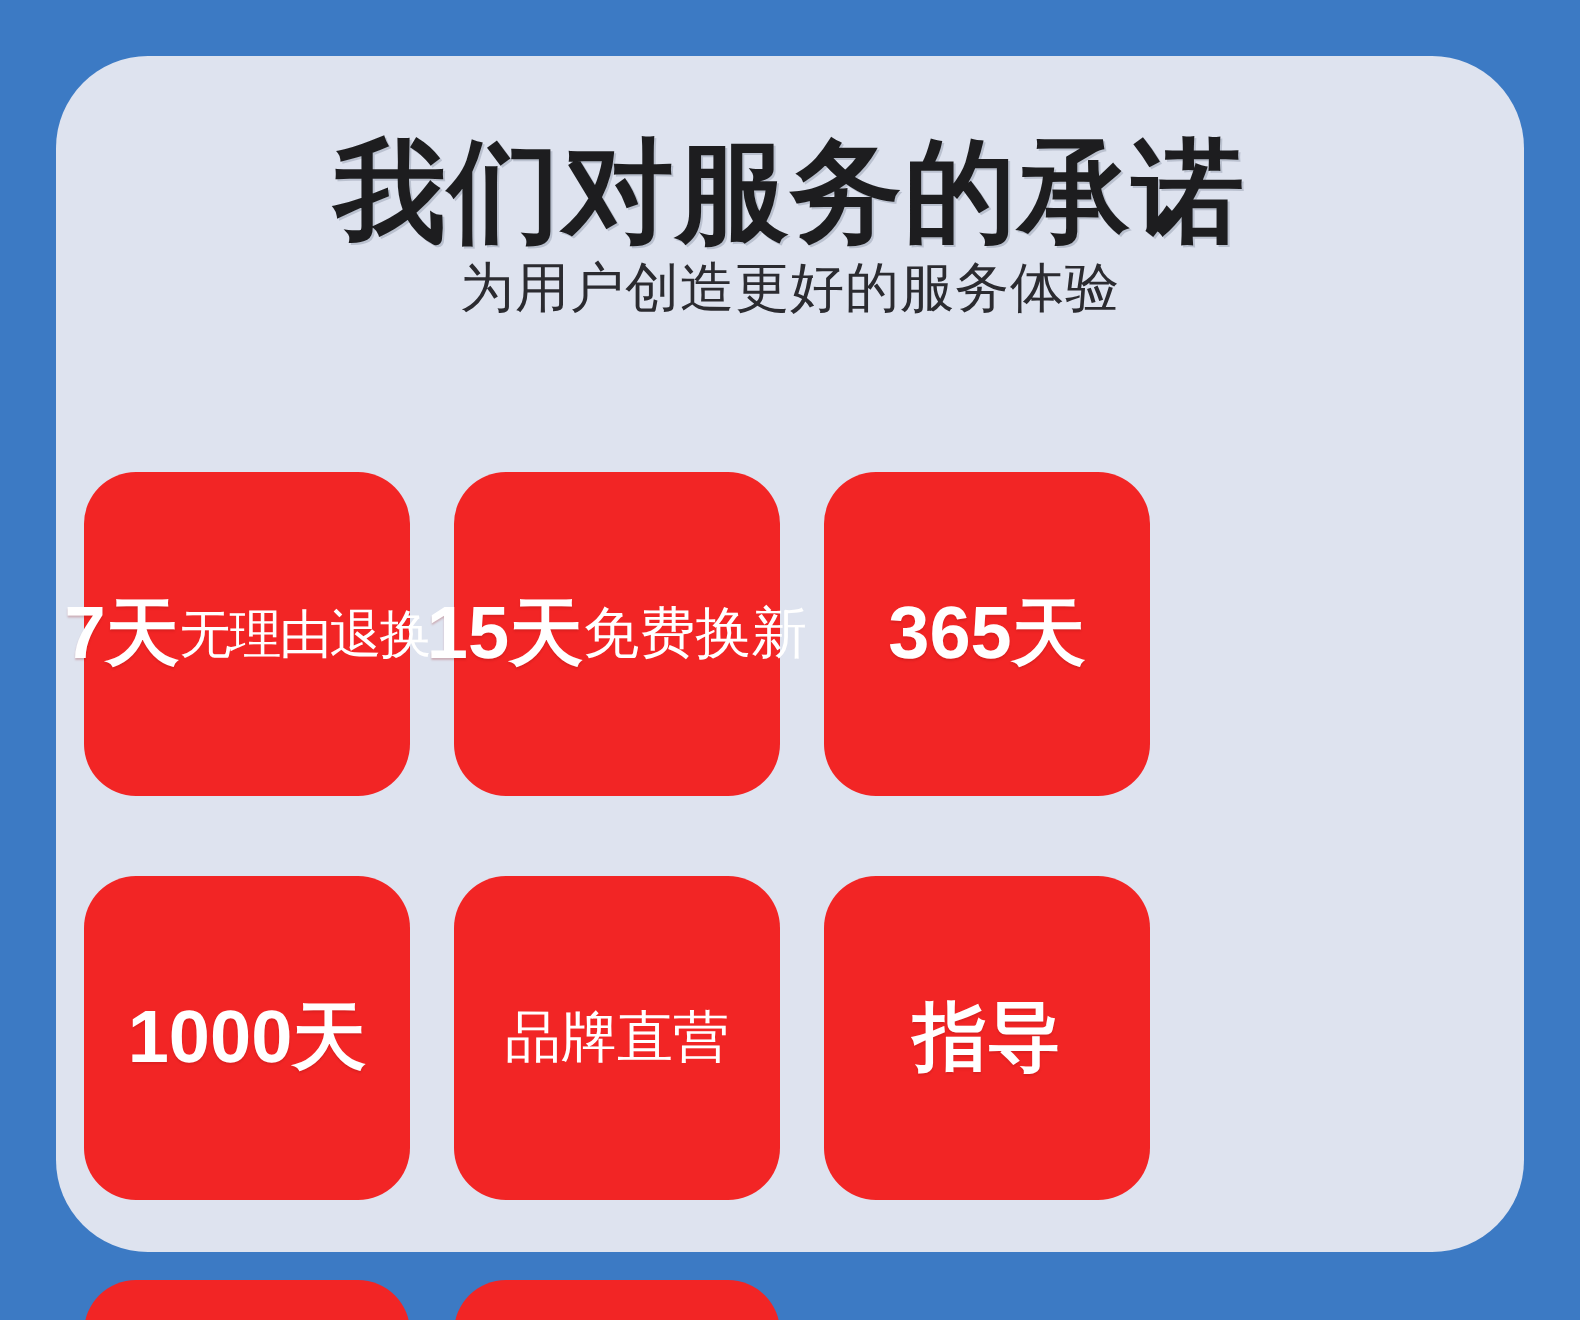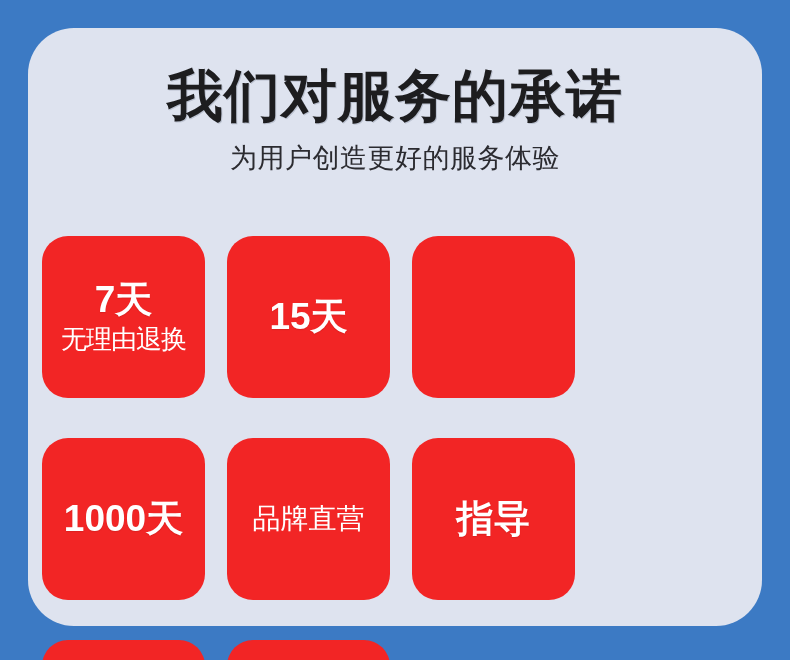--- a/index.html
+++ b/index.html
@@ -44,21 +44,20 @@
   .page-title {
     font-size: 56px;
     line-height: 64px;
     font-weight: 700;
     color: #1d1d1f;
     letter-spacing: 1px;
     text-shadow: 1px 1px 0 rgba(120,130,150,0.35);
     white-space: nowrap;
   }
   .page-subtitle {
-    margin-top: 14px;
     font-size: 27px;
     line-height: 32px;
     font-weight: 400;
     color: #2b2b30;
     letter-spacing: 0.5px;
     white-space: nowrap;
   }
 
   
   .card-grid {
@@ -70,21 +69,21 @@
     flex-wrap: wrap;
     gap: 40px 22px;
   }
 
   .benefit-card {
     width: 163px;
     height: 162px;
     background: #f22525;
     border-radius: 26px;
     display: flex;
-    flex-direction: column;
+    flex-direction: row;
     align-items: center;
     justify-content: center;
     box-sizing: border-box;
     cursor: pointer;
   }
 
   .card-headline {
     font-size: 37px;
     line-height: 44px;
     font-weight: 700;
@@ -121,23 +120,25 @@
 
     <div class="card-grid">
 
       <div class="benefit-card">
         <div class="card-headline">7天</div>
         <div class="card-caption long">无理由退换</div>
       </div>
 
       <div class="benefit-card">
         <div class="card-headline">15天</div>
+        <div class="card-caption">免费换新</div>
       </div>
 
       <div class="benefit-card">
+        <div class="card-headline">365天</div>
       </div>
 
       <div class="benefit-card">
         <div class="card-headline">1000天</div>
       </div>
 
       <div class="benefit-card">
         <div class="card-caption">品牌直营</div>
       </div>
 

